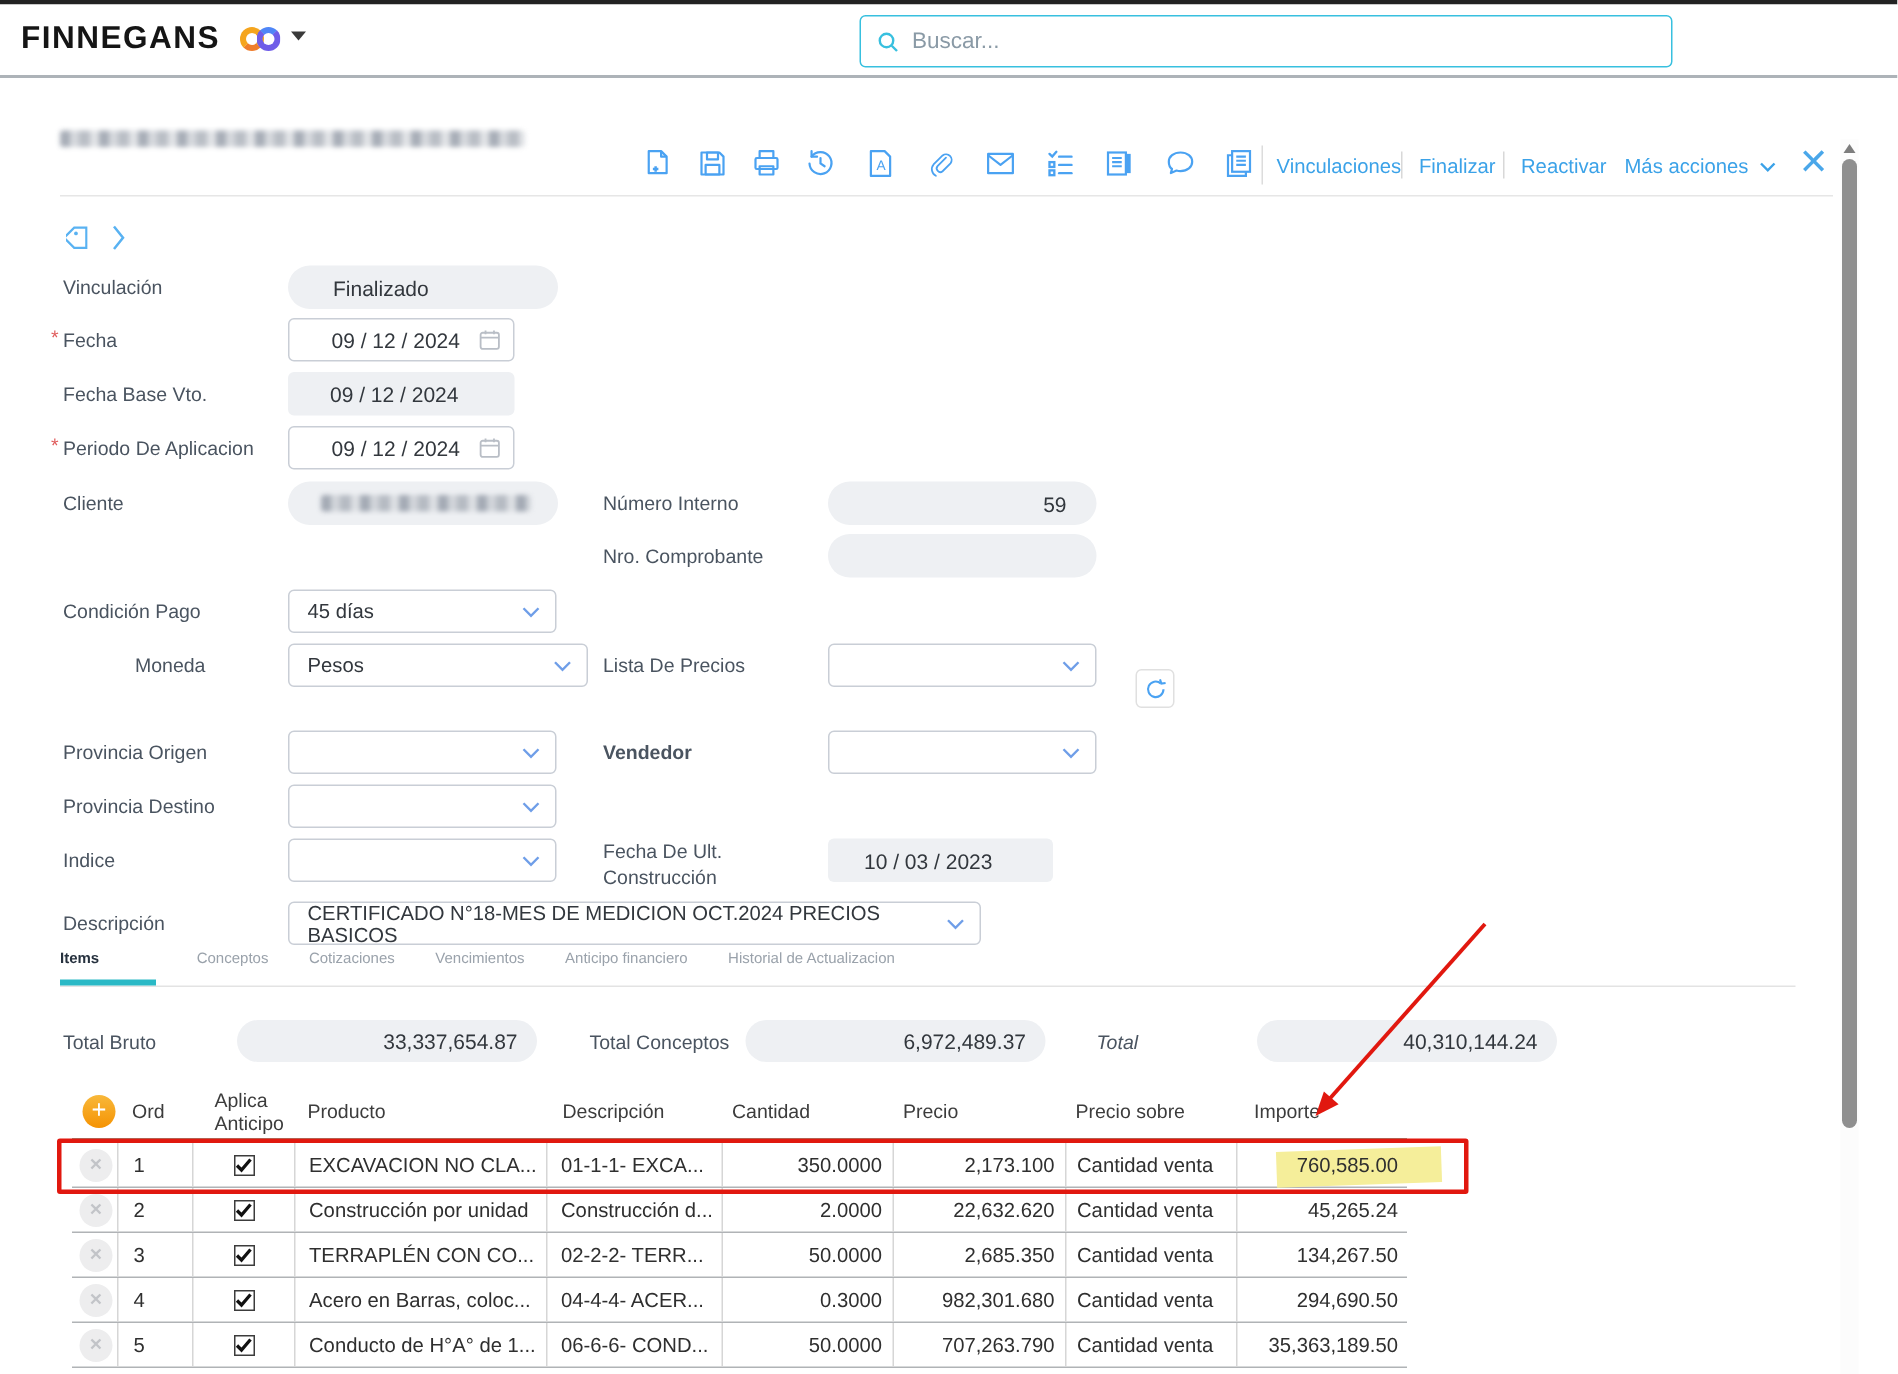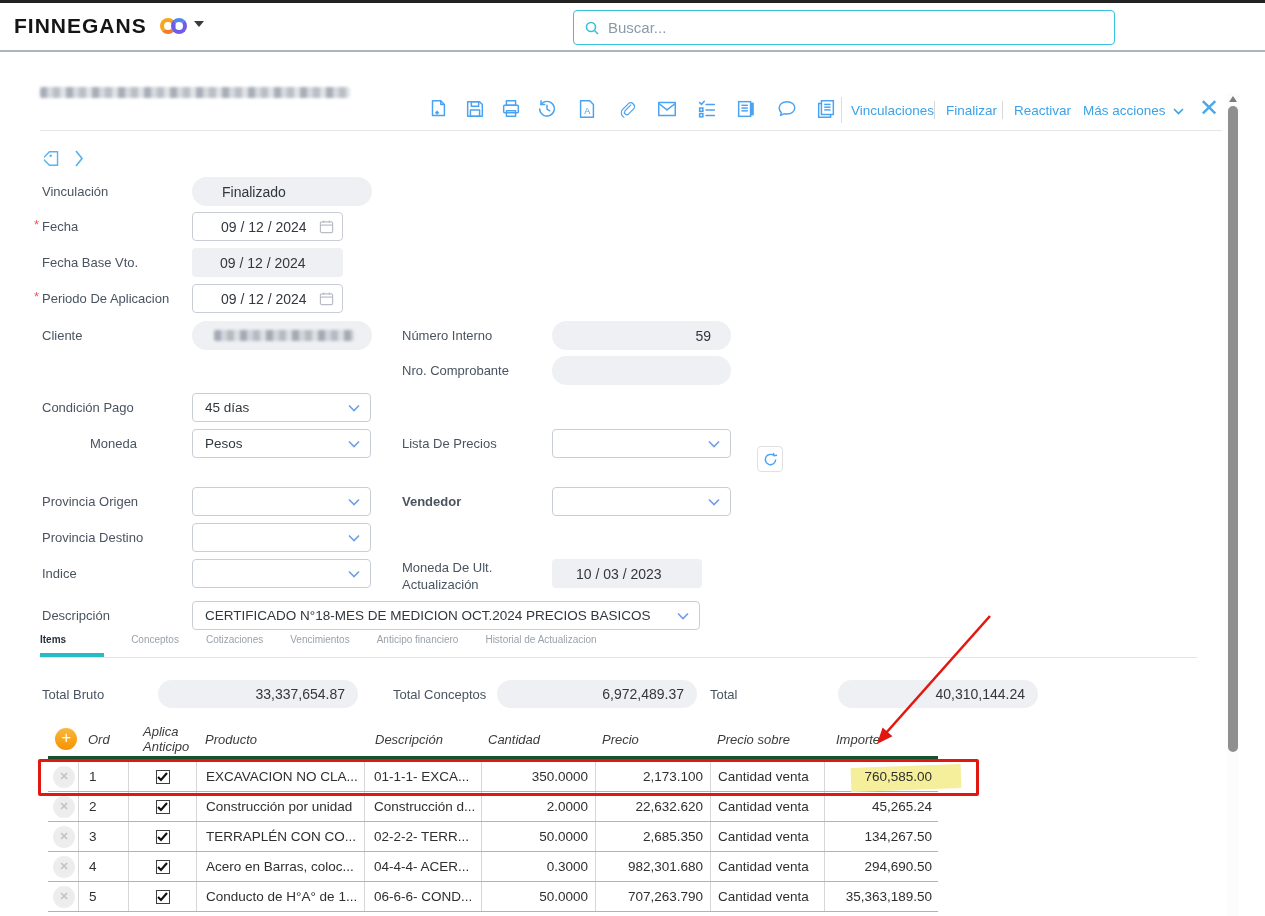--- a/index.html
+++ b/index.html
@@ -59,21 +59,21 @@
 
   
   .tot-lbl { font-size:13px; color:#4a5460; top:687px; }
   .tot-pill { top:680px; width:200px; height:28px; background:#eef0f3; border-radius:14px;
     display:flex; align-items:center; justify-content:flex-end; padding-right:13px;
     font-size:14px; color:#32373d; }
 
   
   .tablewrap { left:48px; top:722px; width:890px; }
   .trow { display:grid; grid-template-columns:30px 50px 68px 168px 117px 114px 115px 114px 114px; }
-  .thead { height:40px; border-bottom:6px solid #14532d;font-style:italic; }
+  .thead { height:40px; border-bottom:3px solid #14532d; }
   .drow { height:30px; border-bottom:1px solid #b0b3b6; }
   .tcell { display:flex; align-items:center; font-size:13.5px; color:#2f2f2f; overflow:hidden;
     white-space:nowrap; }
   .drow .tcell + .tcell { border-left:1px solid #d6d6d6; }
   .hcell { font-size:13px; color:#3c3c3c; line-height:15px; }
   .r { justify-content:flex-end; }
   .plusbtn { width:22px; height:22px; border-radius:50%; margin-left:7px;
     background:linear-gradient(180deg,#f8b83a,#f59303); color:#fff; font-size:17px;
     display:flex; align-items:center; justify-content:center; cursor:pointer; }
   .plusbtn::before { content:"+"; margin-top:-2px; }
@@ -239,21 +239,21 @@
 
   <div class="abs lbl" style="left:42px;top:400px;">Condición Pago</div>
   <div class="abs sel" style="left:192px;top:393px;width:179px;">
     <span>45 días</span>
     <svg class="chev" width="12" height="8" viewBox="0 0 12 8">
         <polyline points="1,1.5 6,6.5 11,1.5" fill="none" stroke="#6f9ee8" stroke-width="1.6"></polyline>
       </svg>
   </div>
 
   <div class="abs lbl" style="left:42px;top:436px;margin-left:48px;">Moneda</div>
-  <div class="abs sel" style="left:192px;top:429px;width:179px;">
+  <div class="abs sel" style="left:192px;top:429px;width:200px;">
     <span>Pesos</span>
     <svg class="chev" width="12" height="8" viewBox="0 0 12 8">
         <polyline points="1,1.5 6,6.5 11,1.5" fill="none" stroke="#6f9ee8" stroke-width="1.6"></polyline>
       </svg>
   </div>
 
   <div class="abs lbl" style="left:42px;top:494px;">Provincia Origen</div>
   <div class="abs sel" style="left:192px;top:487px;width:179px;">
     <span></span>
     <svg class="chev" width="12" height="8" viewBox="0 0 12 8">
@@ -271,21 +271,21 @@
 
   <div class="abs lbl" style="left:42px;top:566px;">Indice</div>
   <div class="abs sel" style="left:192px;top:559px;width:179px;">
     <span></span>
     <svg class="chev" width="12" height="8" viewBox="0 0 12 8">
         <polyline points="1,1.5 6,6.5 11,1.5" fill="none" stroke="#6f9ee8" stroke-width="1.6"></polyline>
       </svg>
   </div>
 
   <div class="abs lbl" style="left:42px;top:608px;">Descripción</div>
-  <div class="abs sel" style="left:192px;top:601px;width:508px;">
+  <div class="abs sel" style="left:192px;top:601px;width:462px;">
     <span>CERTIFICADO N°18-MES DE MEDICION OCT.2024 PRECIOS BASICOS</span>
     <svg class="chev" width="12" height="8" viewBox="0 0 12 8">
         <polyline points="1,1.5 6,6.5 11,1.5" fill="none" stroke="#6f9ee8" stroke-width="1.6"></polyline>
       </svg>
   </div>
 
   <div class="abs lbl" style="left:402px;top:328px;">Número Interno</div>
   <div class="abs pill" style="left:552px;top:321px;width:179px;justify-content:flex-end;padding-right:20px;">
       <span>59</span>
     </div>
@@ -311,21 +311,21 @@
   </div>
 
   <div class="abs lbl" style="left:402px;top:494px;font-weight:bold;">Vendedor</div>
   <div class="abs sel" style="left:552px;top:487px;width:179px;">
     <span></span>
     <svg class="chev" width="12" height="8" viewBox="0 0 12 8">
         <polyline points="1,1.5 6,6.5 11,1.5" fill="none" stroke="#6f9ee8" stroke-width="1.6"></polyline>
       </svg>
   </div>
 
-  <div class="abs lbl" style="left:402px;top:559px;width:105px;white-space:normal;line-height:17px;">Moneda De Ult. Actualización</div>
+  <div class="abs lbl" style="left:402px;top:559px;width:105px;white-space:normal;line-height:17px;">Fecha De Ult. Construcción</div>
   <div class="abs graybox" style="left:552px;top:559px;width:150px;padding-left:24px;">
       <span>10 / 03 / 2023</span>
     </div>
 
   <div class="abs tabs">
     <div class="tab active">Items</div>
     <div class="tab">Conceptos</div>
     <div class="tab">Cotizaciones</div>
     <div class="tab">Vencimientos</div>
     <div class="tab">Anticipo financiero</div>
@@ -333,21 +333,21 @@
   </div>
 
   <div class="abs tot-lbl" style="left:42px;">Total Bruto</div>
   <div class="abs tot-pill" style="left:158px;">
       <span>33,337,654.87</span>
     </div>
   <div class="abs tot-lbl" style="left:393px;">Total Conceptos</div>
   <div class="abs tot-pill" style="left:497px;">
       <span>6,972,489.37</span>
     </div>
-  <div class="abs tot-lbl" style="left:710px;">Total</div>
+  <div class="abs tot-lbl" style="left:731px;font-style:italic;">Total</div>
   <div class="abs tot-pill" style="left:838px;">
       <span>40,310,144.24</span>
     </div>
 
   <div class="abs tablewrap">
     <div class="trow thead">
       <div class="tcell">
           <div class="plusbtn"></div>
         </div>
       <div class="tcell hcell" style="padding-left:10px;">Ord</div>

